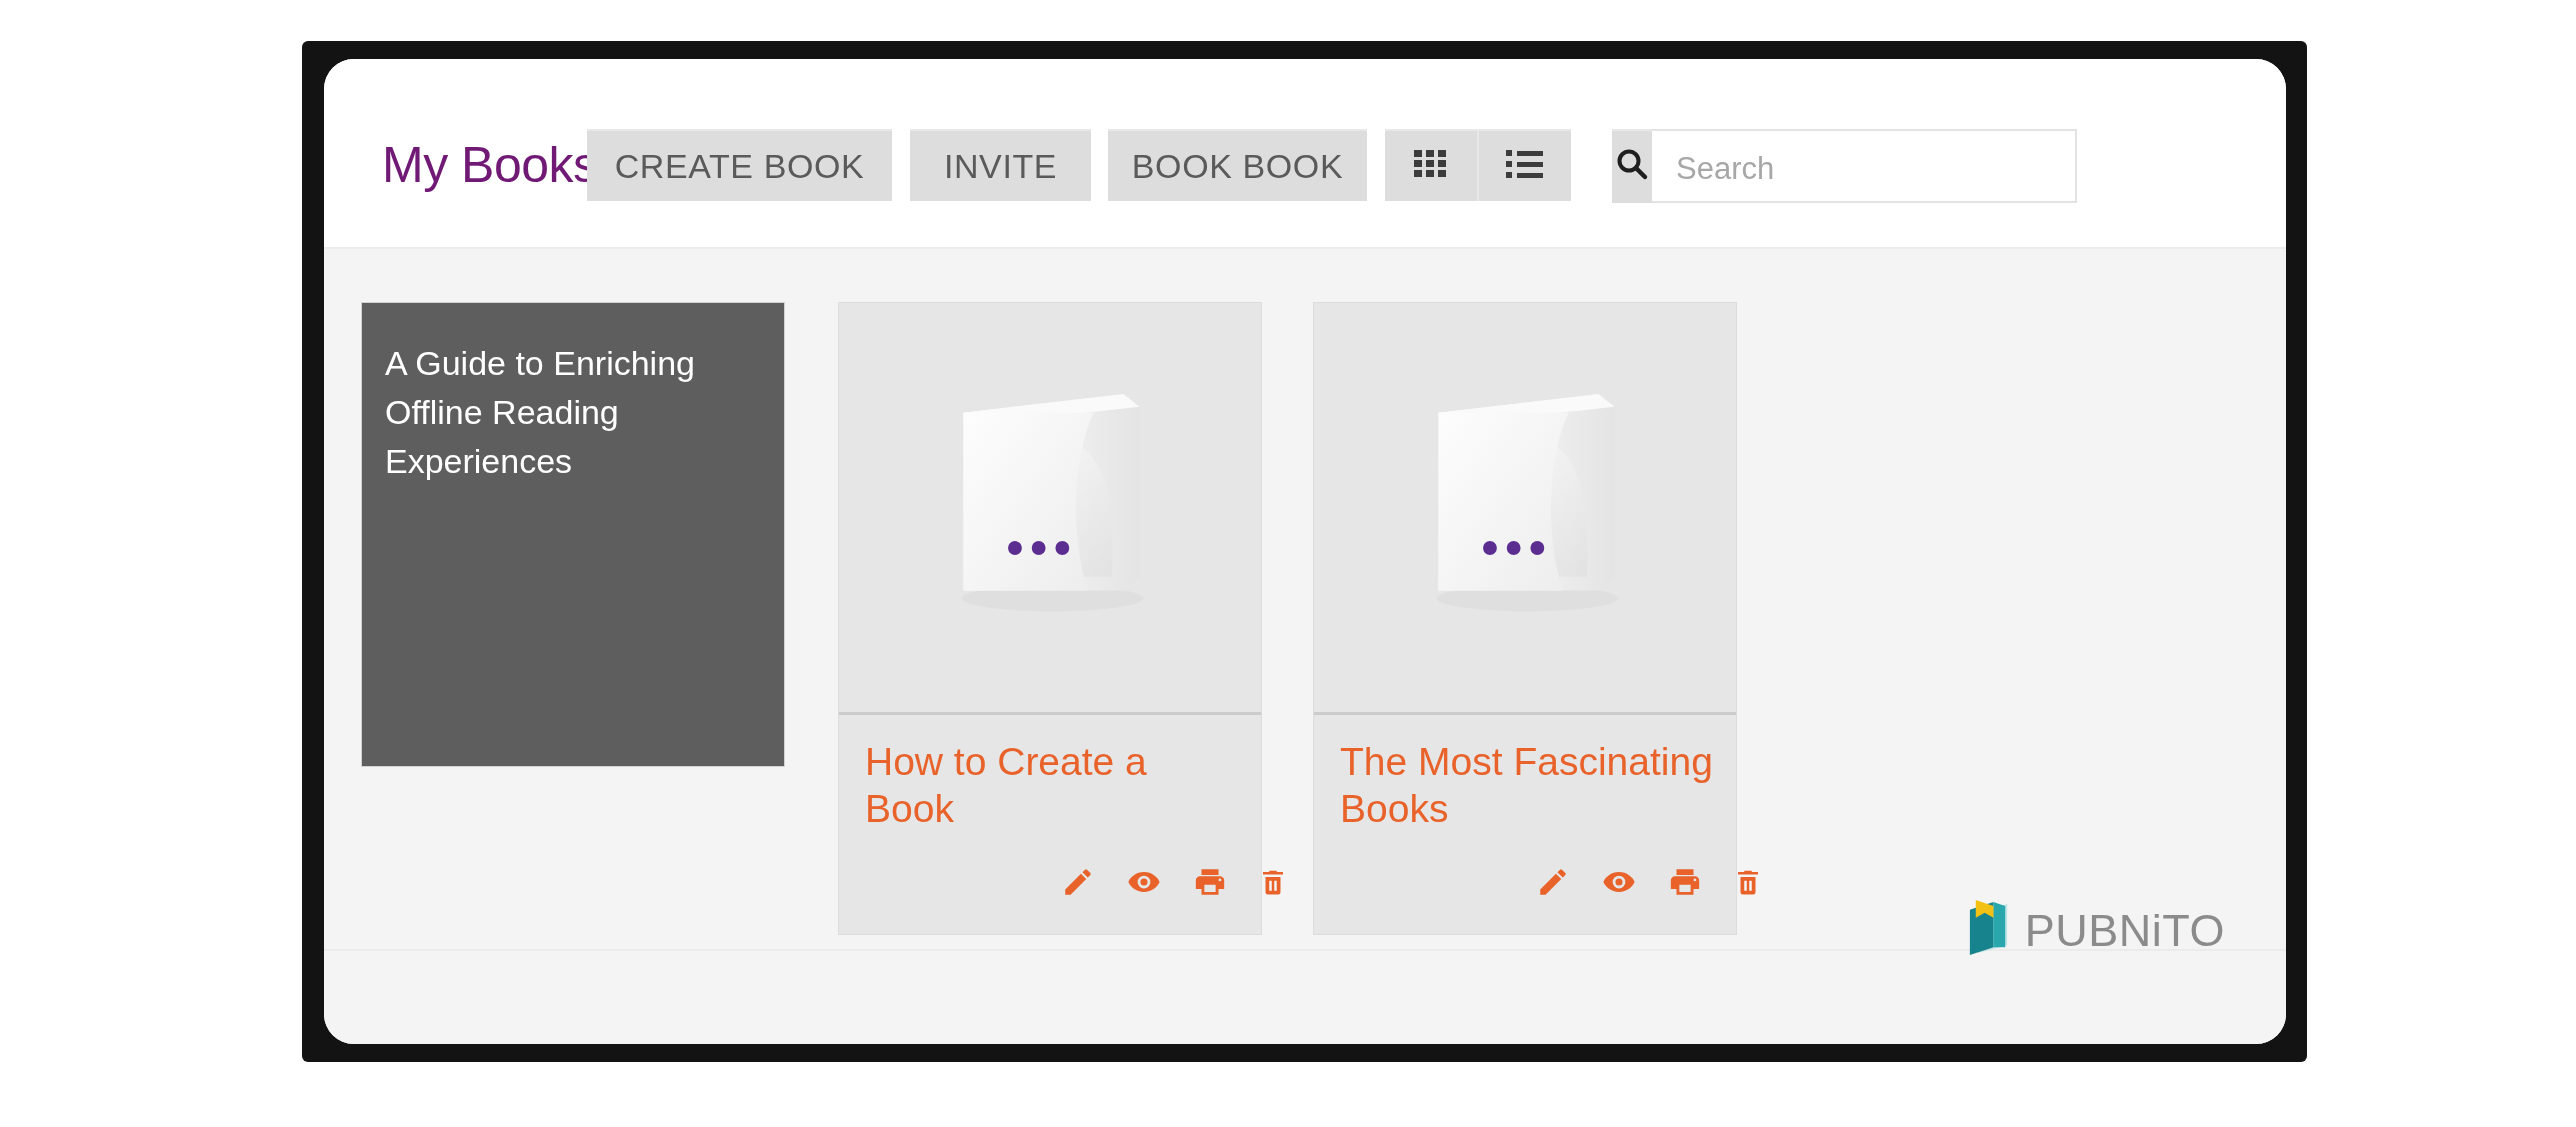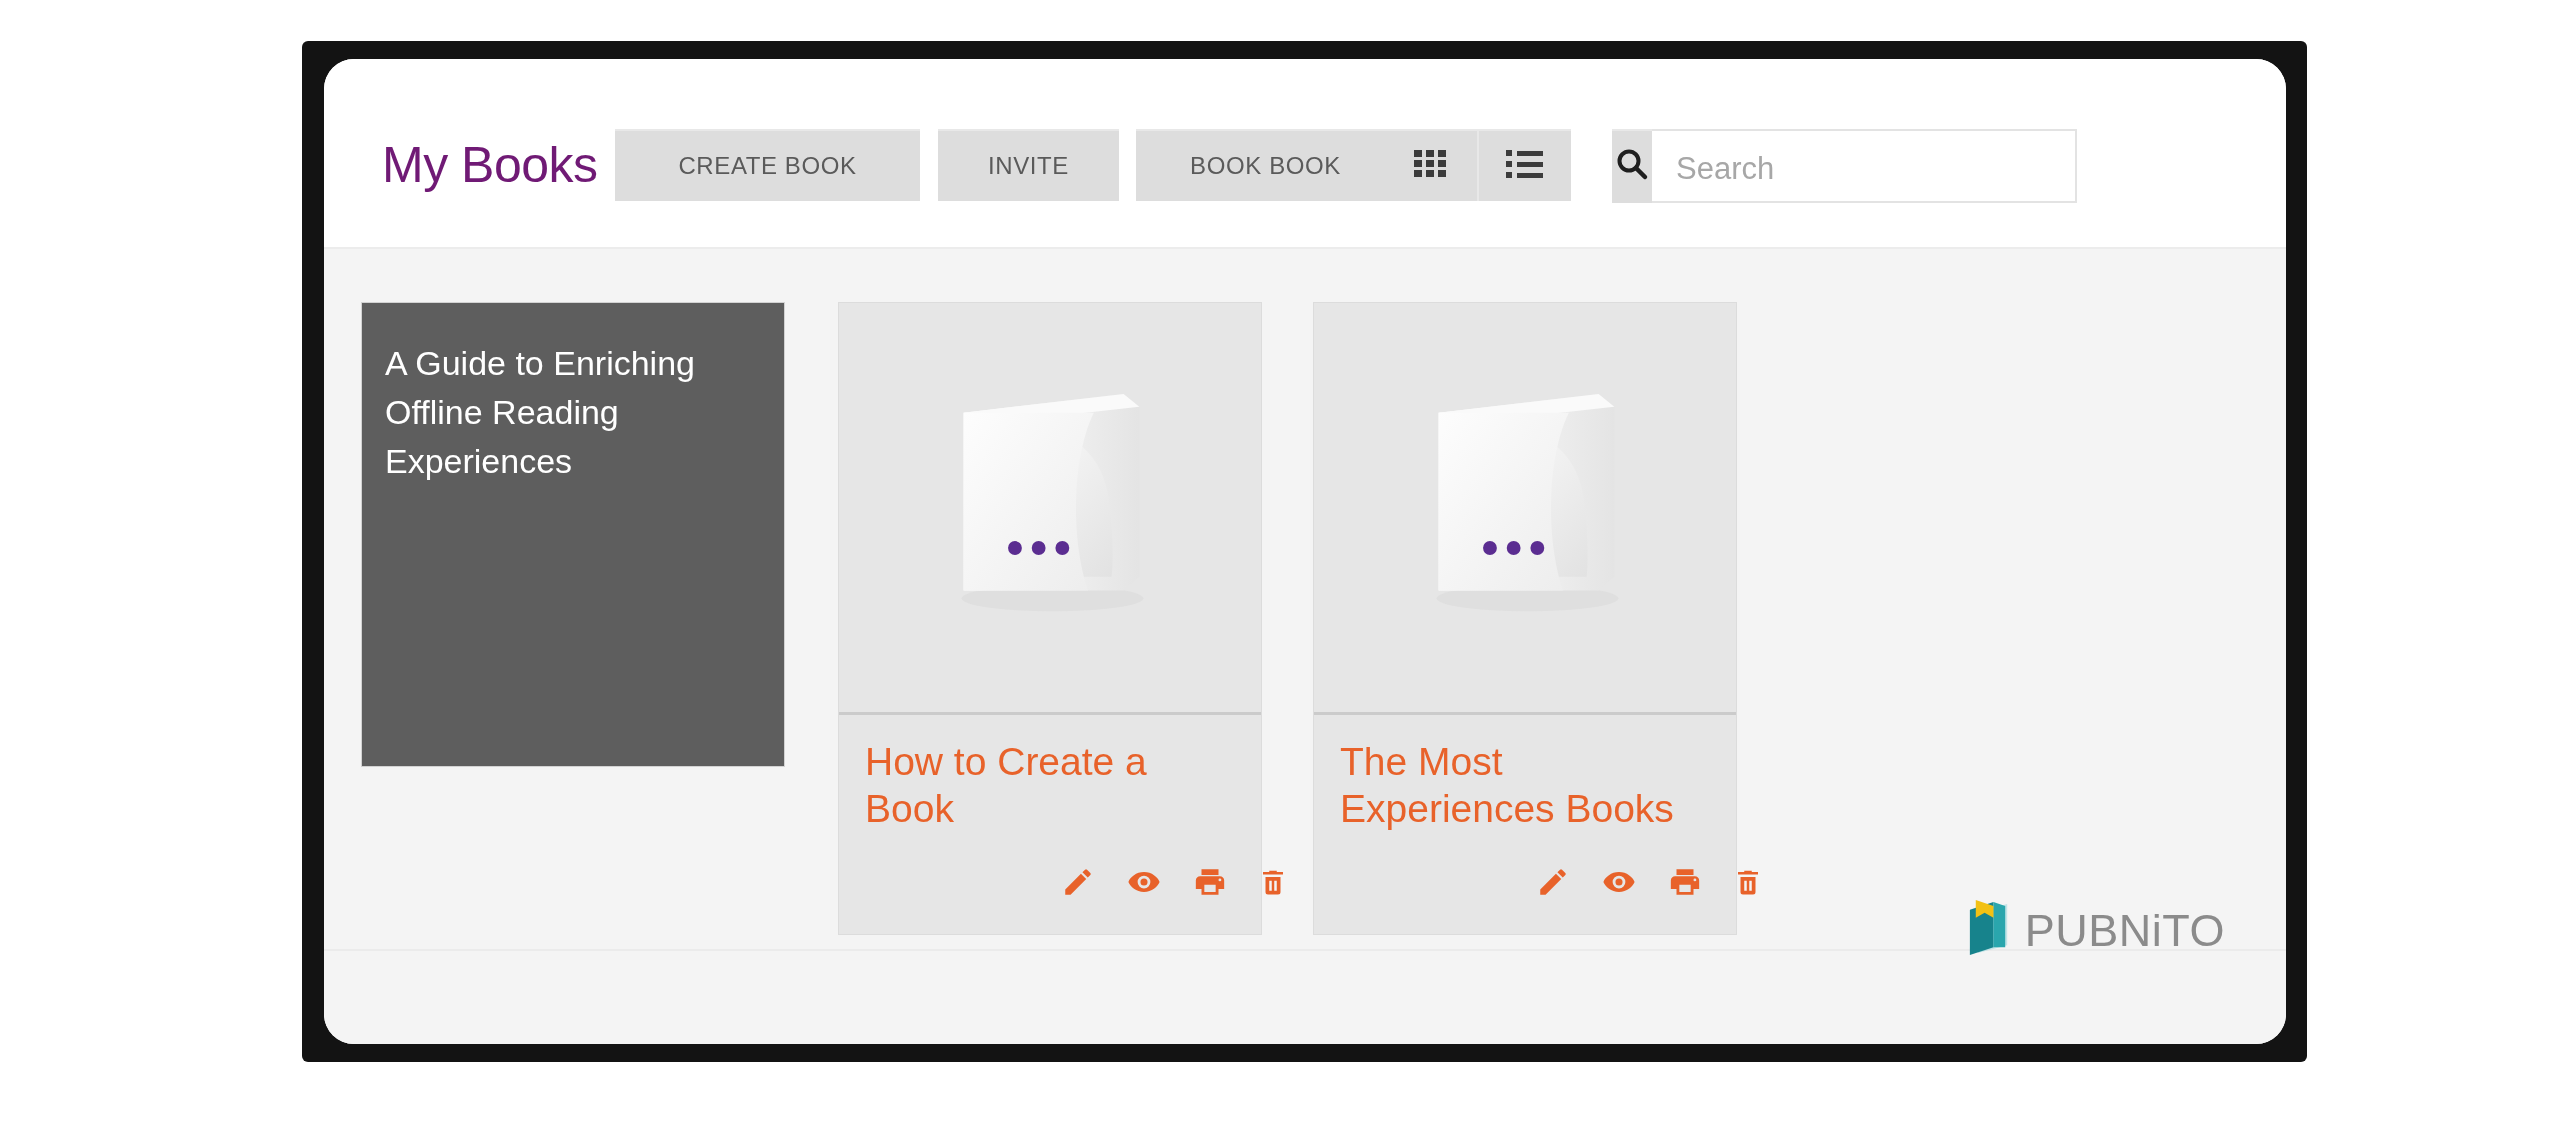--- a/index.html
+++ b/index.html
@@ -61,29 +61,28 @@
   
   .tb-btn {
     position: absolute;
     top: 70px;
     height: 72px;
     background: #dddddd;
     border: none;
     border-top: 2px solid #e8e8e8;
     color: #5a5a5a;
     font-family: "Liberation Sans", sans-serif;
-    font-size: 24px;
+    font-size: 34px;
     letter-spacing: 0.6px;
     cursor: pointer;
     padding: 0;
     display: flex;
     align-items: center;
     justify-content: center;
     box-sizing: border-box;
-    margin-left: 28px;
   }
   #btn-create-book { left: 263px;  width: 305px; }
   #btn-invite      { left: 586px;  width: 181px; }
   #btn-join-book   { left: 784px;  width: 259px; }
 
   
   #view-toggle-group {
     position: absolute;
     left: 1061px;
     top: 70px;
@@ -381,21 +380,21 @@
               <path d="M34,24 L196,5 L212,18 L50,36 Z" fill="#fafafa"></path>
               <path d="M50,36 C132,30 176,56 182,118 C187,165 184,190 184,190 L50,190 Z" fill="url(#bkpage3)"></path>
               <path d="M34,24 L166,24 C166,24 150,52 148,110 C146,168 160,204 160,204 L34,204 Z" fill="url(#bkface3)"></path>
               <g fill="#5b2d91">
                 <circle cx="86" cy="161" r="7"></circle>
                 <circle cx="110" cy="161" r="7"></circle>
                 <circle cx="134" cy="161" r="7"></circle>
               </g>
             </svg>
           </div>
-          <div class="card-title-light">The Most Experiences Books</div>
+          <div class="card-title-light">The Most Fascinating Books</div>
 
           <div class="card-actions card-actions-light">
             <span class="act-icon">
               <svg width="34" height="34" viewBox="0 0 24 24" fill="#e8622a">
                 <path d="M3 17.25V21h3.75L17.81 9.94l-3.75-3.75L3 17.25zM20.71 7.04a1 1 0 0 0 0-1.41l-2.34-2.34a1 1 0 0 0-1.41 0l-1.83 1.83 3.75 3.75 1.83-1.83z"></path>
               </svg>
             </span>
             <span class="act-icon">
               <svg width="36" height="34" viewBox="0 0 24 24" fill="#e8622a">
                 <path d="M12 5C6.5 5 2.3 8.6 1 12c1.3 3.4 5.5 7 11 7s9.7-3.6 11-7c-1.3-3.4-5.5-7-11-7zm0 11.5A4.5 4.5 0 1 1 12 7.5a4.5 4.5 0 0 1 0 9zm0-7a2.5 2.5 0 1 0 0 5 2.5 2.5 0 0 0 0-5z"></path>

